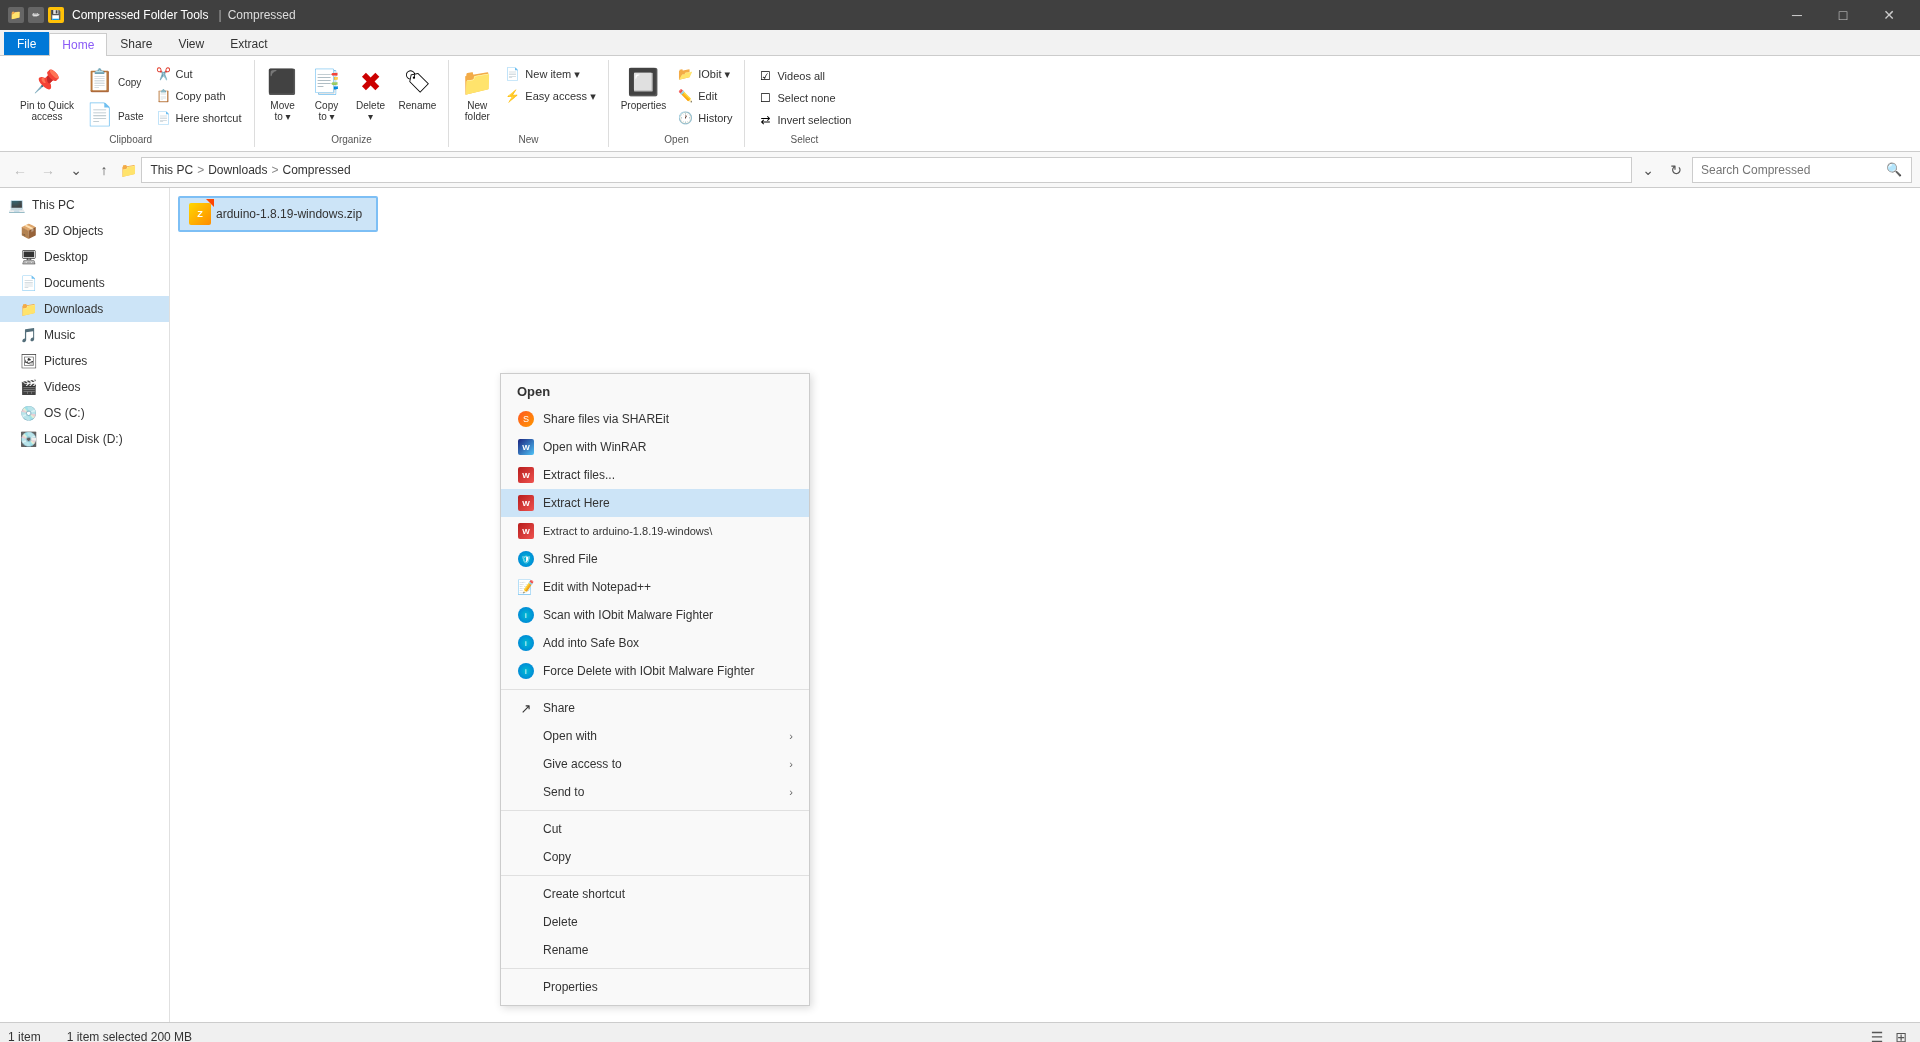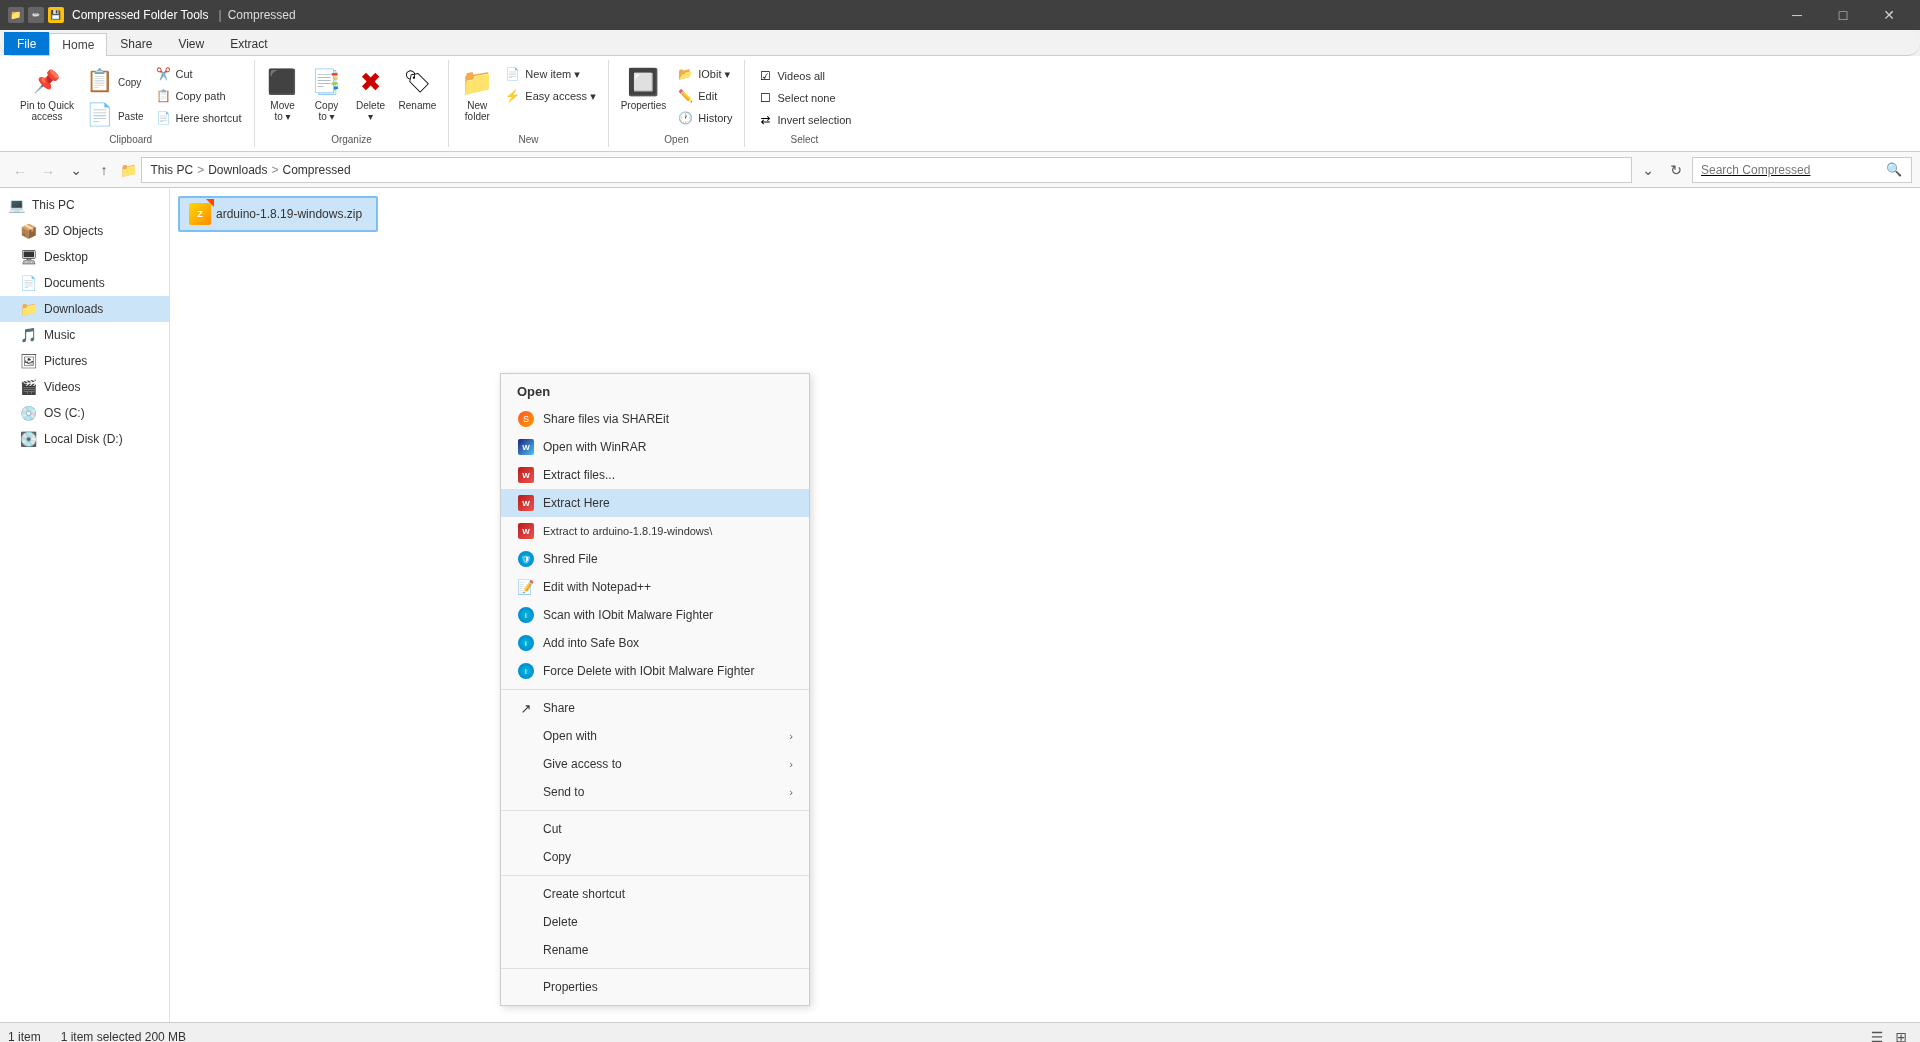--- a/index.html
+++ b/index.html
@@ -13,27 +13,27 @@
     #title-bar .app-icons { display: flex; gap: 4px; margin-right: 8px; }
     .title-icon { width: 16px; height: 16px; background: #666; border-radius: 2px; display: inline-flex; align-items: center; justify-content: center; font-size: 9px; }
     .title-icon.yellow { background: #ffc107; }
     #title-bar .tool-title { color: #fff; font-size: 12px; margin-right: 4px; }
     #title-bar .window-title { flex: 1; color: #ddd; font-size: 12px; }
     #title-bar .window-controls { display: flex; gap: 0; }
     .wc-btn { width: 46px; height: 30px; display: flex; align-items: center; justify-content: center; cursor: pointer; color: #ccc; font-size: 14px; }
 
     
     #ribbon-tabs {
-      display: flex; background: #f2f2f2; border-bottom: 1px solid #ccc; height: 26px; padding-left: 4px; align-items: flex-end; border-radius: 13px;
+      display: flex; background: #f2f2f2; border-bottom: 1px solid #ccc; height: 26px; padding-left: 4px; align-items: flex-end;
     }
     .ribbon-tab {
       padding: 4px 12px; cursor: pointer; font-size: 12px; border: 1px solid transparent; border-bottom: none;
       background: transparent; color: #333;
     }
-    .ribbon-tab.active { background: #fff; border-color: #ccc; border-bottom-color: #fff; color: #404040; position: relative; top: 1px; }
+    .ribbon-tab.active { background: #fff; border-color: #ccc; border-bottom-color: #fff; color: #8b5cf6; position: relative; top: 1px; }
     .ribbon-tab.blue { background: #0078d7; color: white; border-color: #0078d7; }
 
     
     #ribbon {
       background: #fff; border-bottom: 1px solid #ccc; padding: 4px 8px; display: flex; gap: 0; min-height: 88px;
     }
     .ribbon-group {
       display: flex; flex-direction: column; align-items: center; border-right: 1px solid #ddd; padding: 0 8px; min-width: 80px;
     }
     .ribbon-group:last-child { border-right: none; }
@@ -48,21 +48,21 @@
 
     
     #address-bar {
       display: flex; align-items: center; background: #f8f8f8; border-bottom: 1px solid #ccc; height: 36px; padding: 0 8px; gap: 4px;
     }
     .nav-btn { width: 24px; height: 24px; display: flex; align-items: center; justify-content: center; cursor: pointer; border-radius: 2px; color: #555; font-size: 14px; }
     .nav-btn.disabled { color: #bbb; cursor: default; }
     #breadcrumb { flex: 1; background: white; border: 1px solid #ccc; height: 26px; display: flex; align-items: center; padding: 0 8px; font-size: 12px; color: #333; gap: 4px; }
     .bc-sep { color: #888; }
     #search-box { width: 220px; height: 26px; border: 1px solid #ccc; display: flex; align-items: center; padding: 0 8px; background: white; gap: 4px; }
-    #search-box input { border: none; outline: none; font-size: 12px; width: 100%; background: transparent; text-decoration: underline; }
+    #search-box input { border: none; outline: none; font-size: 12px; width: 100%; background: transparent; }
     .search-icon-small { color: #666; font-size: 13px; }
 
     
     #main-layout { display: flex; height: calc(1042px - 30px - 26px - 88px - 36px - 28px); }
 
     
     #sidebar {
       width: 170px; background: #fff; border-right: 1px solid #e0e0e0; overflow-y: auto; padding: 4px 0;
     }
     .sidebar-item {
@@ -456,21 +456,21 @@
 
       <div class="cm-item">
         <div class="cm-icon"></div>
         <span>Properties</span>
       </div>
     </div>
   </div>
 </div>
 
 <div id="status-bar">
-  <div style="display:flex;gap:20px;">
+  <div style="display:flex;gap:26px;">
     <span class="status-text">1 item</span>
     <span class="status-text">1 item selected  200 MB</span>
   </div>
   <div class="view-buttons">
     <div class="view-btn">☰</div>
     <div class="view-btn">⊞</div>
   </div>
 </div>
 
 </body></html>

